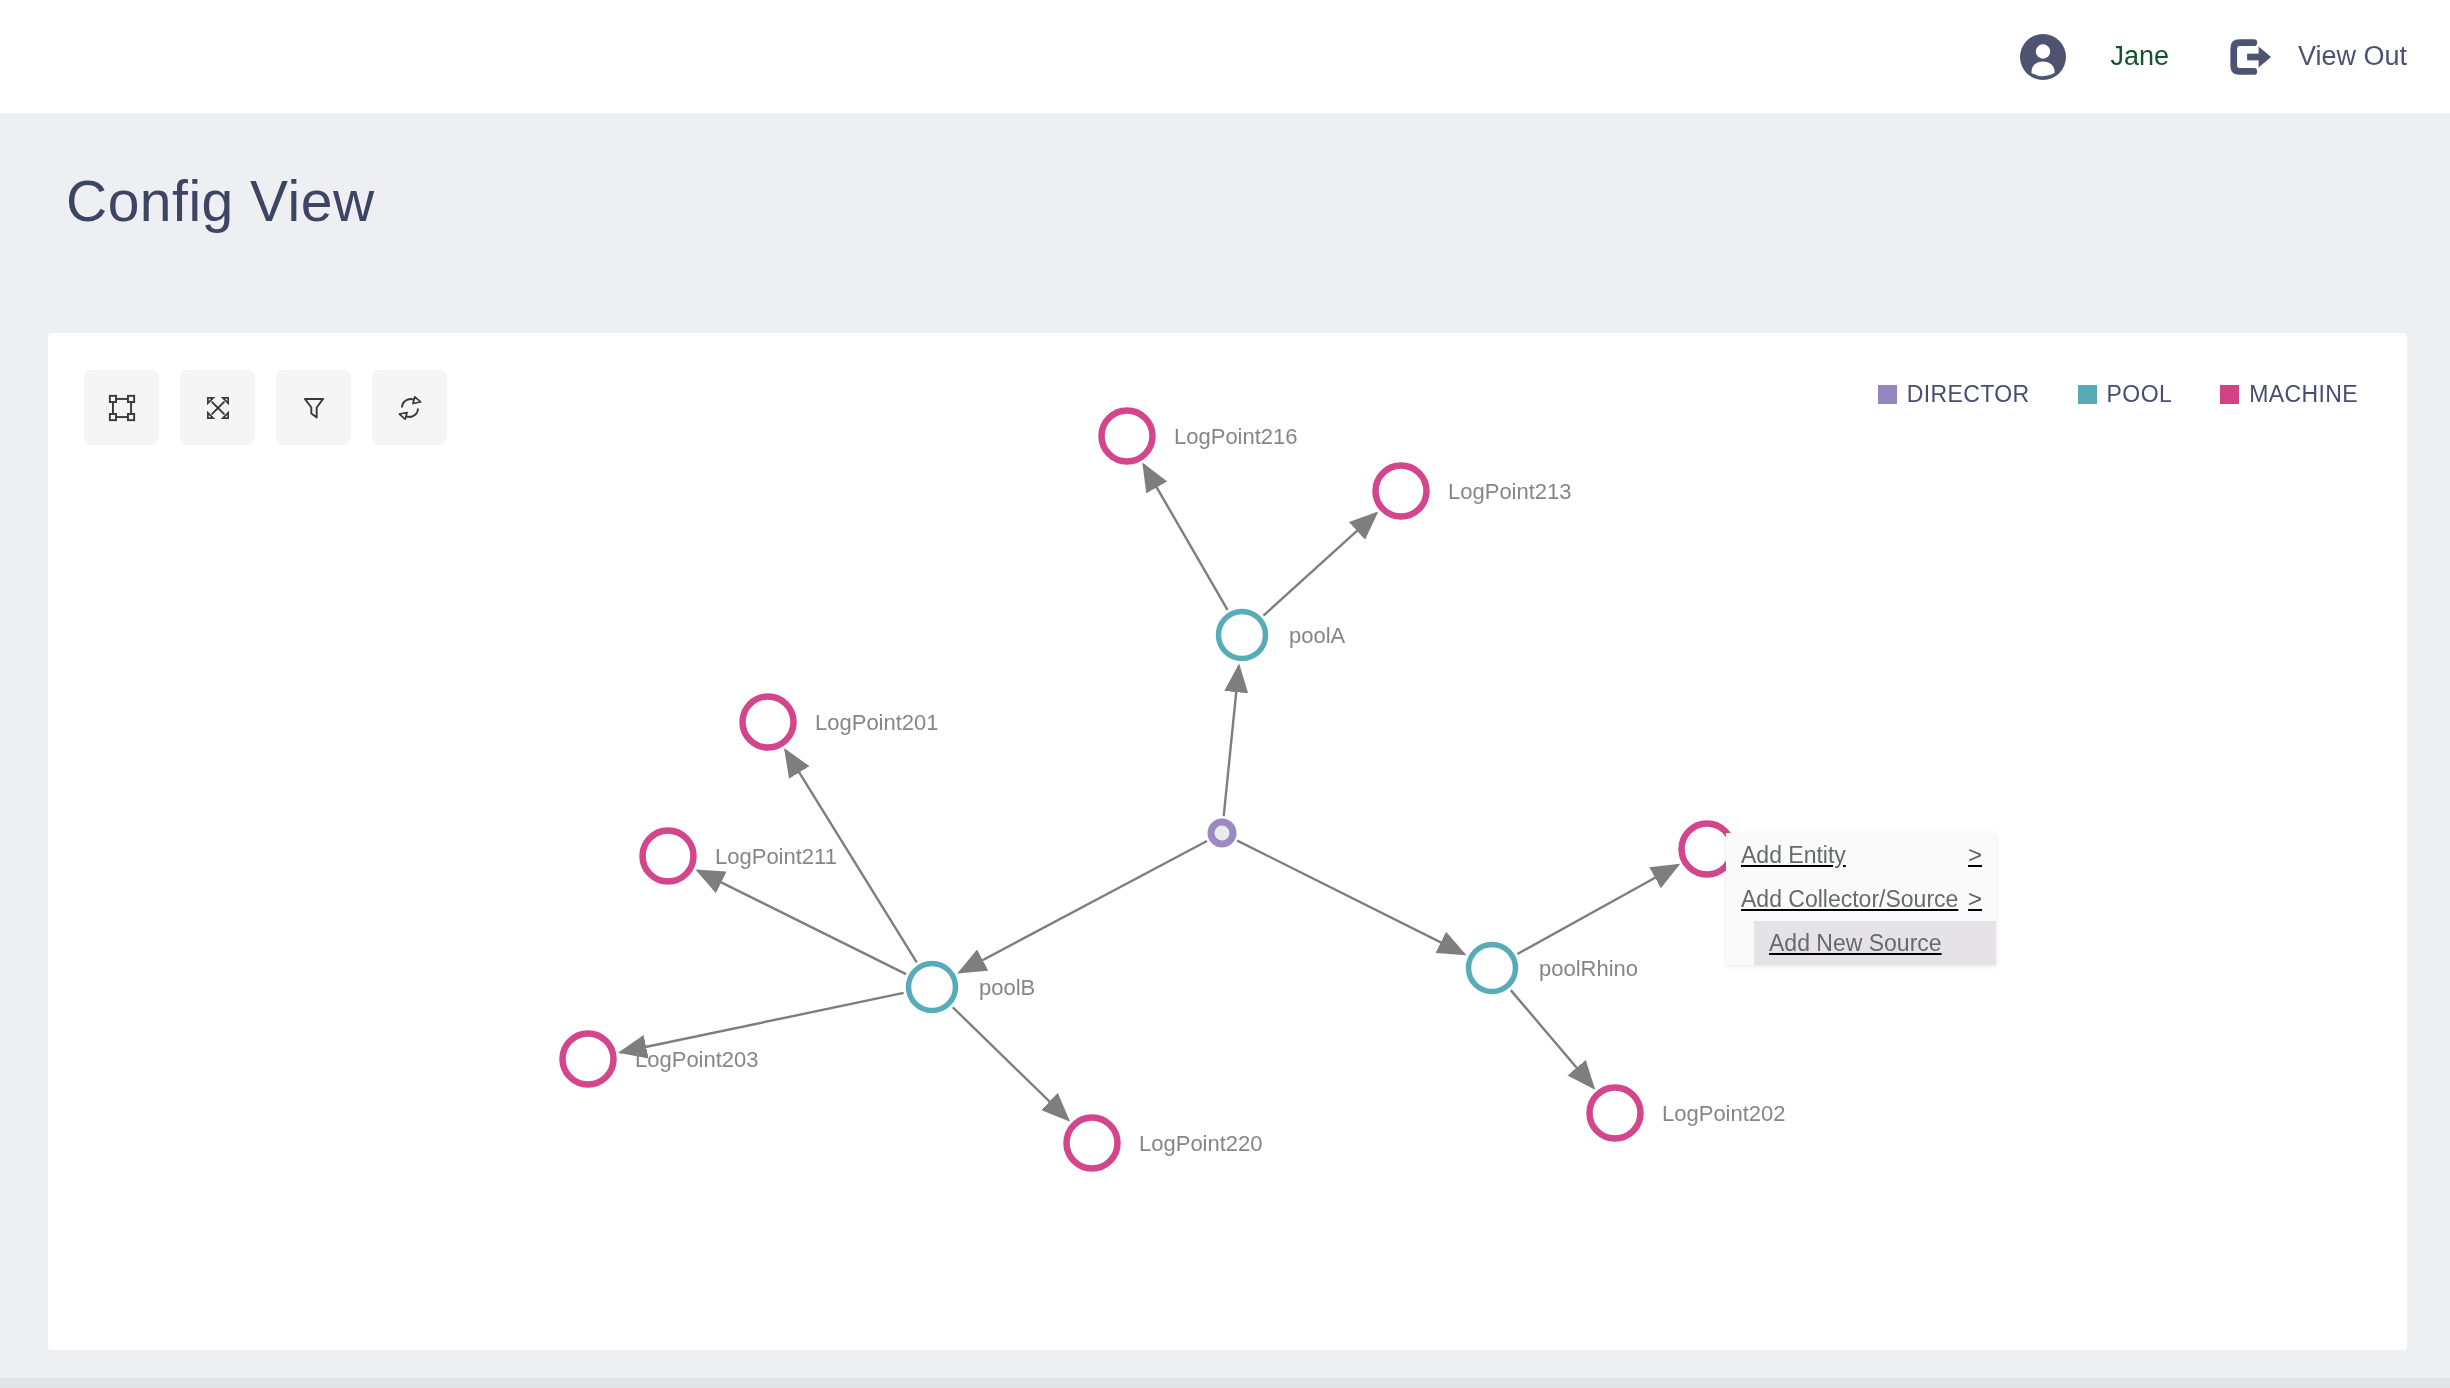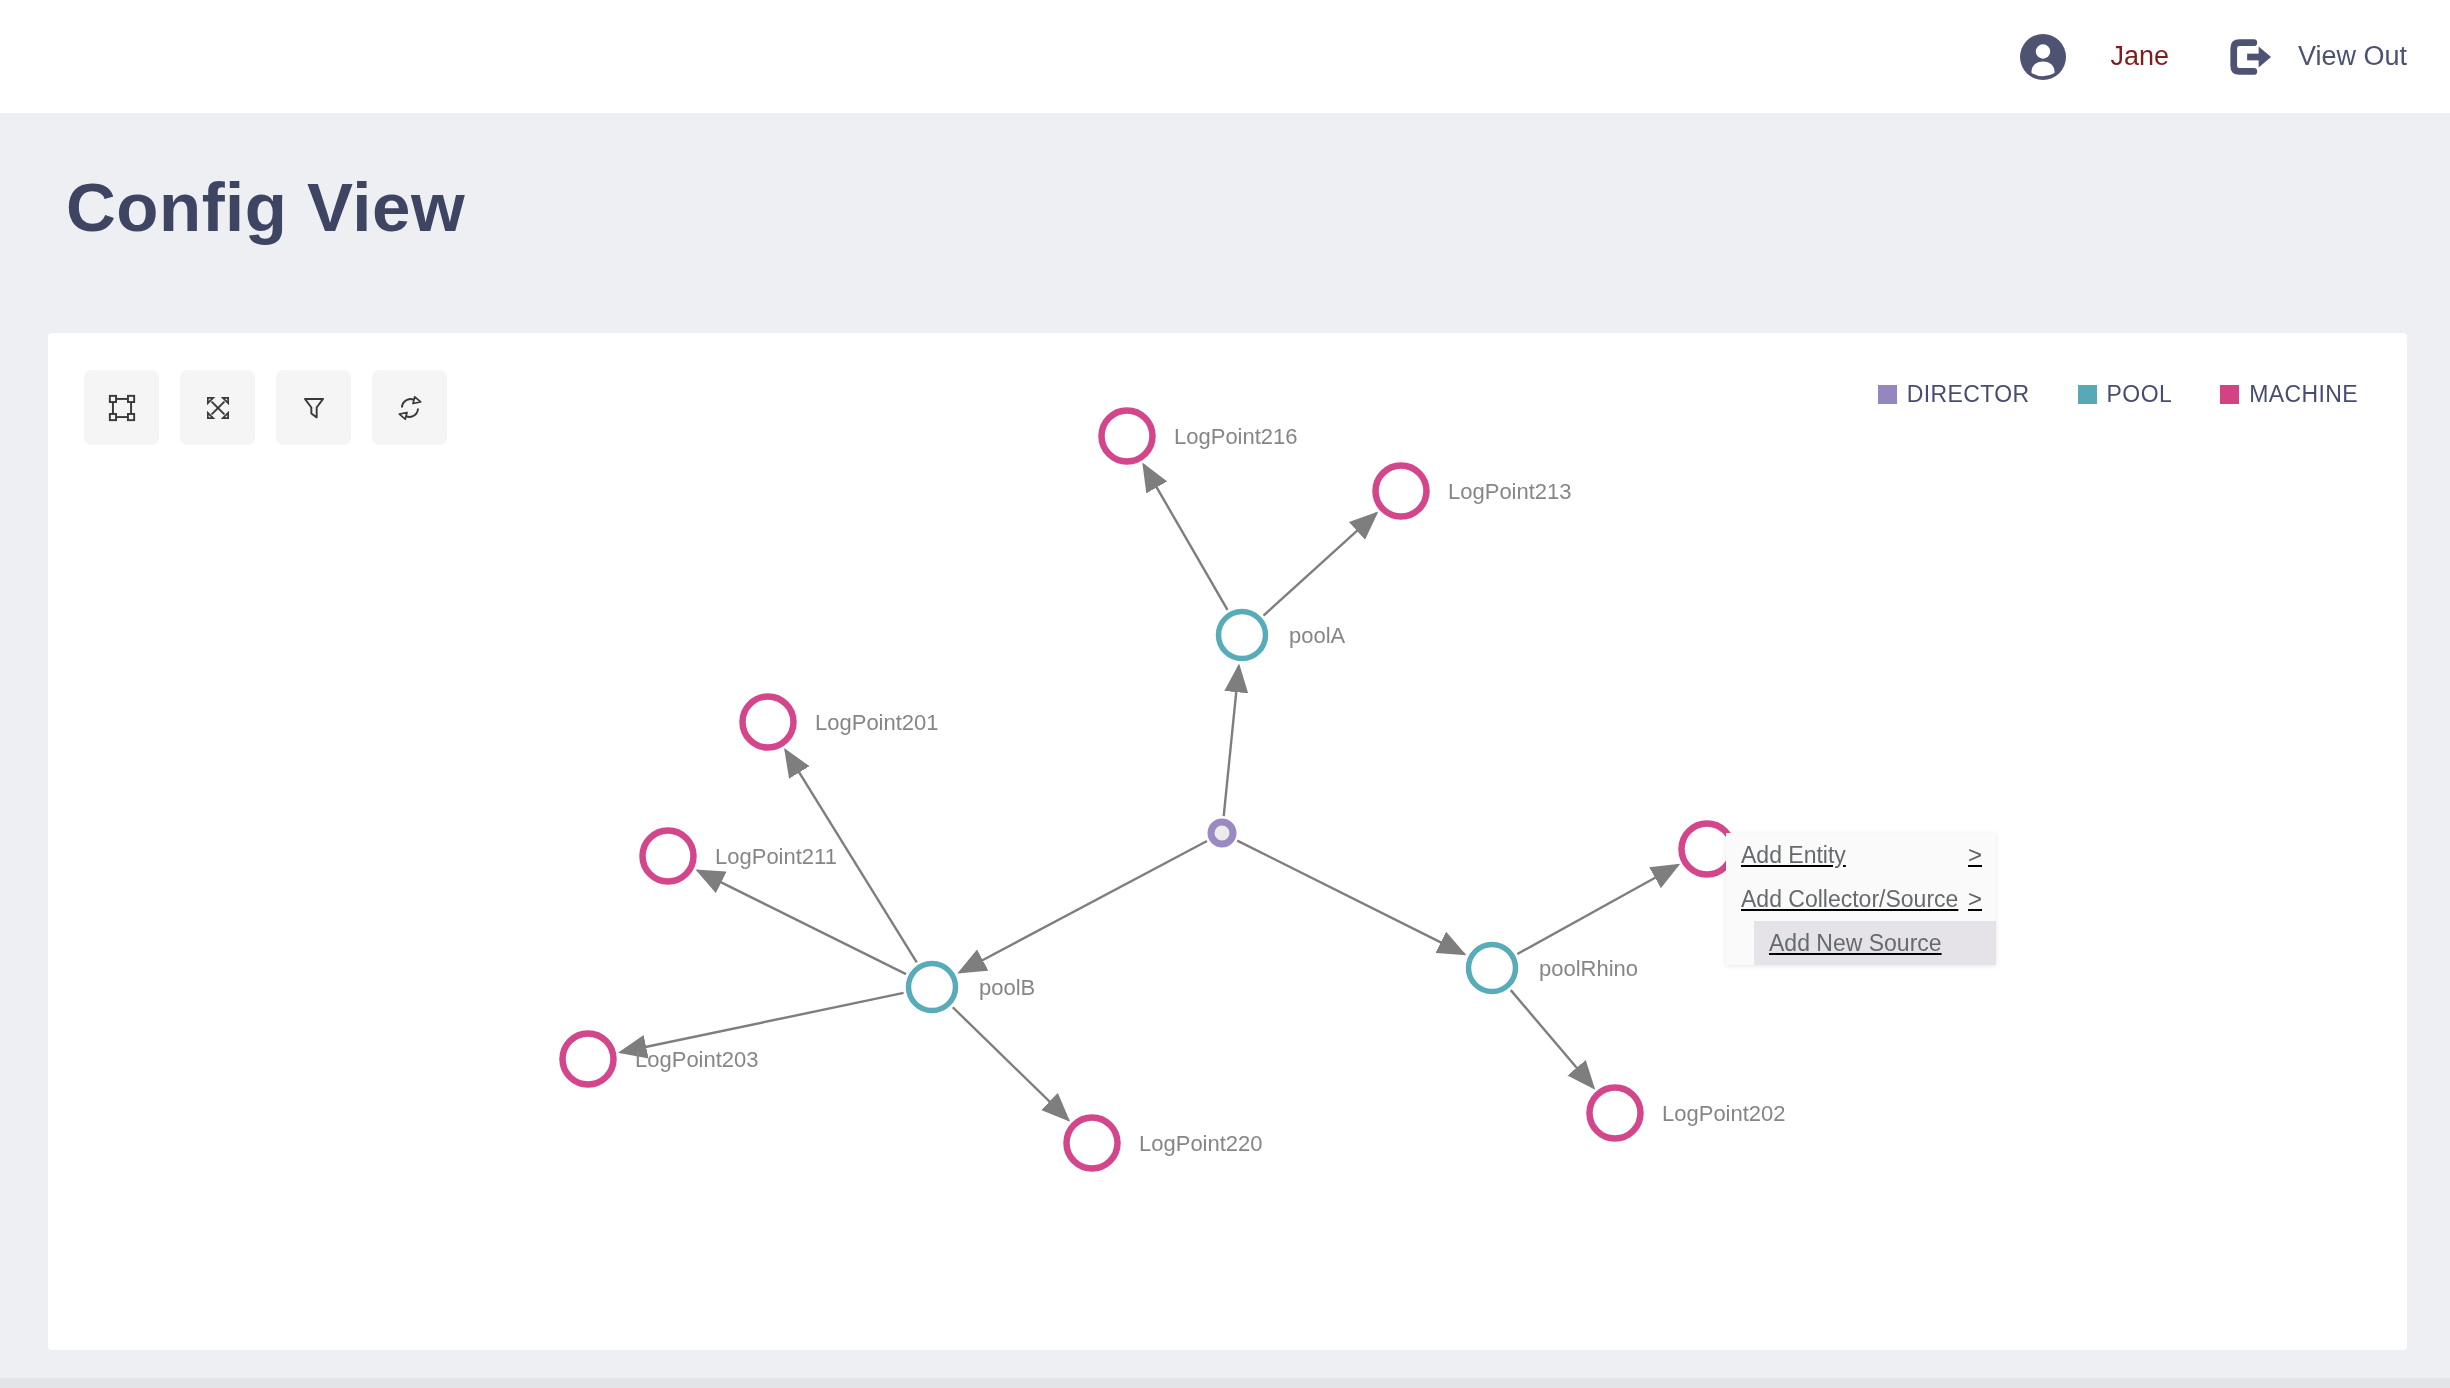--- a/index.html
+++ b/index.html
@@ -10,27 +10,27 @@
     -webkit-font-smoothing:antialiased;
   }
   
   .topbar{
     position:absolute;left:0;top:0;width:2450px;height:113px;background:#ffffff;
     display:flex;align-items:center;justify-content:flex-end;box-sizing:border-box;
     padding-right:43px;
   }
   .user-chip{display:flex;align-items:center;cursor:pointer;}
   .user-chip .avatar{width:46px;height:46px;display:block;}
-  .user-chip .uname{margin-left:44px;font-size:27px;color:#7f1d1d;}
+  .user-chip .uname{margin-left:44px;font-size:27px;color:#14532d;}
   .signout-btn{display:flex;align-items:center;margin-left:58px;cursor:pointer;background:none;border:none;padding:0;font-family:inherit;}
   .signout-btn .so-label{margin-left:25px;font-size:27px;color:#4b5170;}
   
   .page-title{
     position:absolute;left:66px;top:168px;margin:0;
-    font-size:69px;font-weight:700;letter-spacing:.5px;color:#3e4563;
+    font-size:57px;font-weight:400;letter-spacing:.5px;color:#3e4563;
   }
   
   .canvas{
     position:absolute;left:48px;top:333px;width:2359px;height:1017px;
     background:#ffffff;border-radius:4px;
   }
   #graph-svg{position:absolute;left:0;top:0;width:2359px;height:1017px;}
   
   .tb{
     position:absolute;top:37px;width:75px;height:75px;border:none;border-radius:7px;

